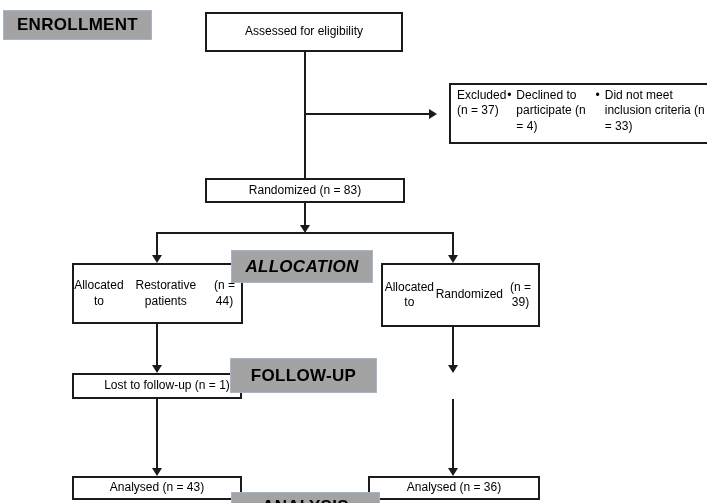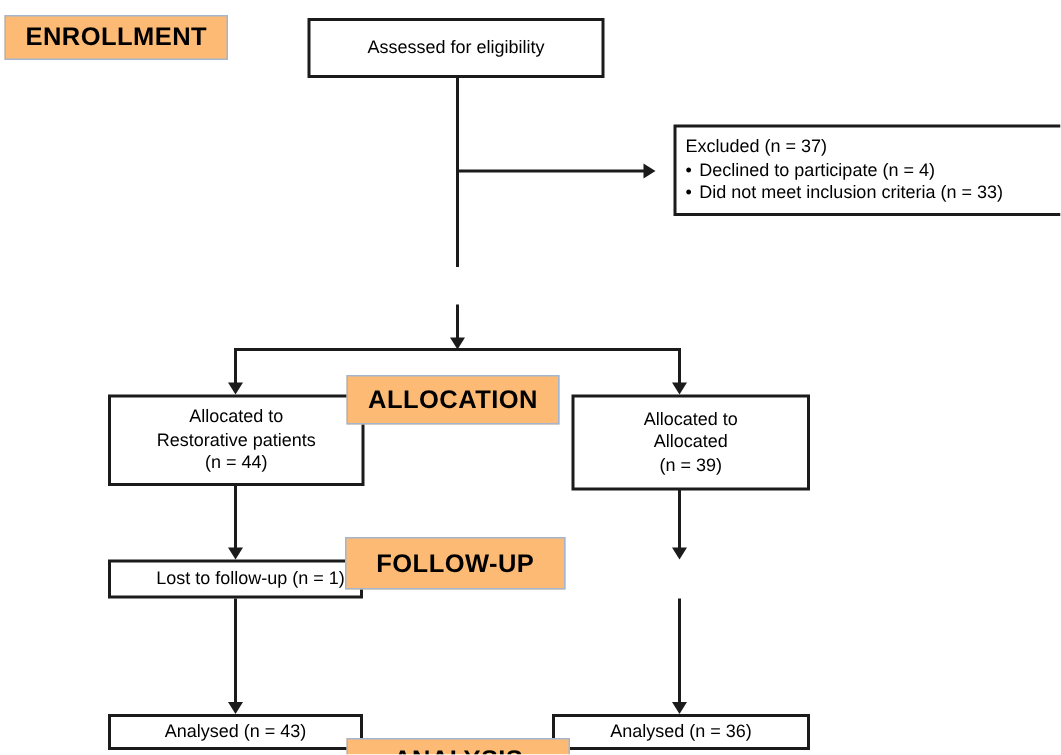--- a/index.html
+++ b/index.html
@@ -10,37 +10,36 @@
     font-family:"Liberation Sans",sans-serif;
     color:#000;
     overflow:hidden;
   }
   .flow-box{
     position:absolute;
     background:#ffffff;
     border:2px solid #1b1b1b;
     box-sizing:border-box;
     display:flex;
-    flex-direction:column;
     align-items:center;
     justify-content:center;
     text-align:center;
     font-size:12px;
     line-height:1.28;
   }
   .flow-box.left-align{
     align-items:flex-start;
     text-align:left;
     justify-content:center;
     padding:3px 6px;
     margin-left:12px;
   }
   .stage-label{
     position:absolute;
-    background:#fdba74;
+    background:#a3a3a3;
     border:1px solid #a3b5cf;
     box-sizing:border-box;
     display:flex;
     align-items:center;
     justify-content:center;
     font-size:17px;
     font-weight:600;
     letter-spacing:0.3px;
     z-index:5;
   }
@@ -92,21 +91,21 @@
   <div class="arrow-down" style="left:448px;top:365px;"></div>
 
   <div class="connector" style="left:156px;top:399px;width:2px;height:70px;"></div>
   <div class="arrow-down" style="left:152px;top:468px;"></div>
   <div class="connector" style="left:452px;top:399px;width:2px;height:70px;"></div>
   <div class="arrow-down" style="left:448px;top:468px;"></div>
 
   <div class="stage-label" style="left:3px;top:10px;width:149px;height:30px;">
     <span>ENROLLMENT</span>
   </div>
-  <div class="stage-label" style="left:231px;top:250px;width:142px;height:33px;">
+  <div class="stage-label" style="left:231px;top:250px;width:142px;height:33px;font-style:italic;">
     <span>ALLOCATION</span>
   </div>
   <div class="stage-label" style="left:230px;top:358px;width:147px;height:35px;">
     <span>FOLLOW-UP</span>
   </div>
   <div class="stage-label" style="left:231px;top:460px;width:149px;height:30px;margin-top:32px;">
     <span>ANALYSIS</span>
   </div>
 
   <div class="flow-box" style="left:205px;top:12px;width:198px;height:40px;">
@@ -118,30 +117,33 @@
     <div class="bullet-row">
       <span class="glyph">•</span>
       <span>Declined to participate (n = 4)</span>
     </div>
     <div class="bullet-row">
       <span class="glyph">•</span>
       <span>Did not meet inclusion criteria (n = 33)</span>
     </div>
   </div>
 
+  <div class="flow-box" style="left:205px;top:178px;width:200px;height:25px;">
+    <div>Randomized (n = 83)</div>
+  </div>
 
   <div class="flow-box" style="left:72px;top:263px;width:171px;height:61px;">
     <div>Allocated to</div>
     <div>Restorative patients</div>
     <div>(n = 44)</div>
   </div>
 
   <div class="flow-box" style="left:381px;top:263px;width:159px;height:64px;">
     <div>Allocated to</div>
-    <div>Allocated</div>
+    <div>Randomized</div>
     <div>(n = 39)</div>
   </div>
 
   <div class="flow-box" style="left:72px;top:373px;width:170px;height:26px;padding-left:20px;">
     <div>Lost to follow-up (n = 1)</div>
   </div>
 
 
   <div class="flow-box" style="left:72px;top:476px;width:170px;height:24px;">
     <div>Analysed (n = 43)</div>

